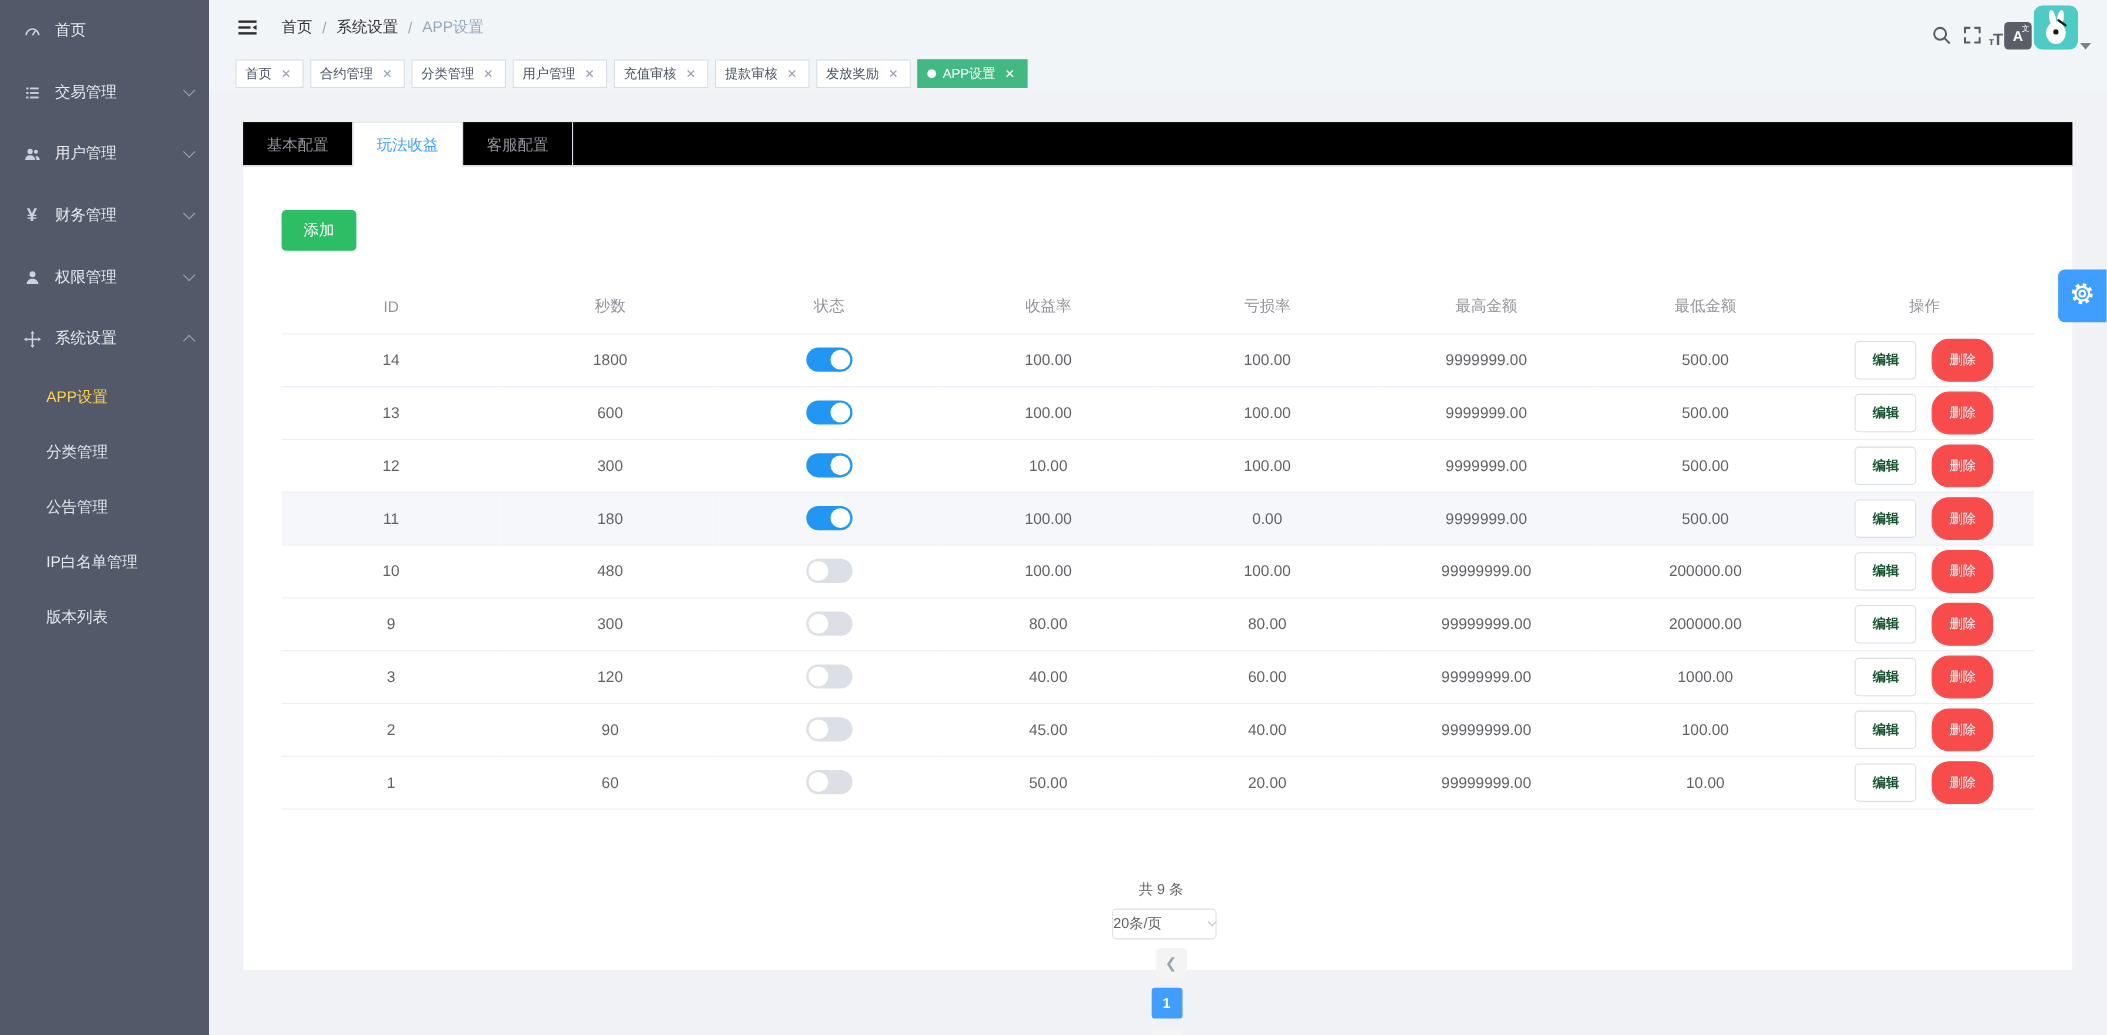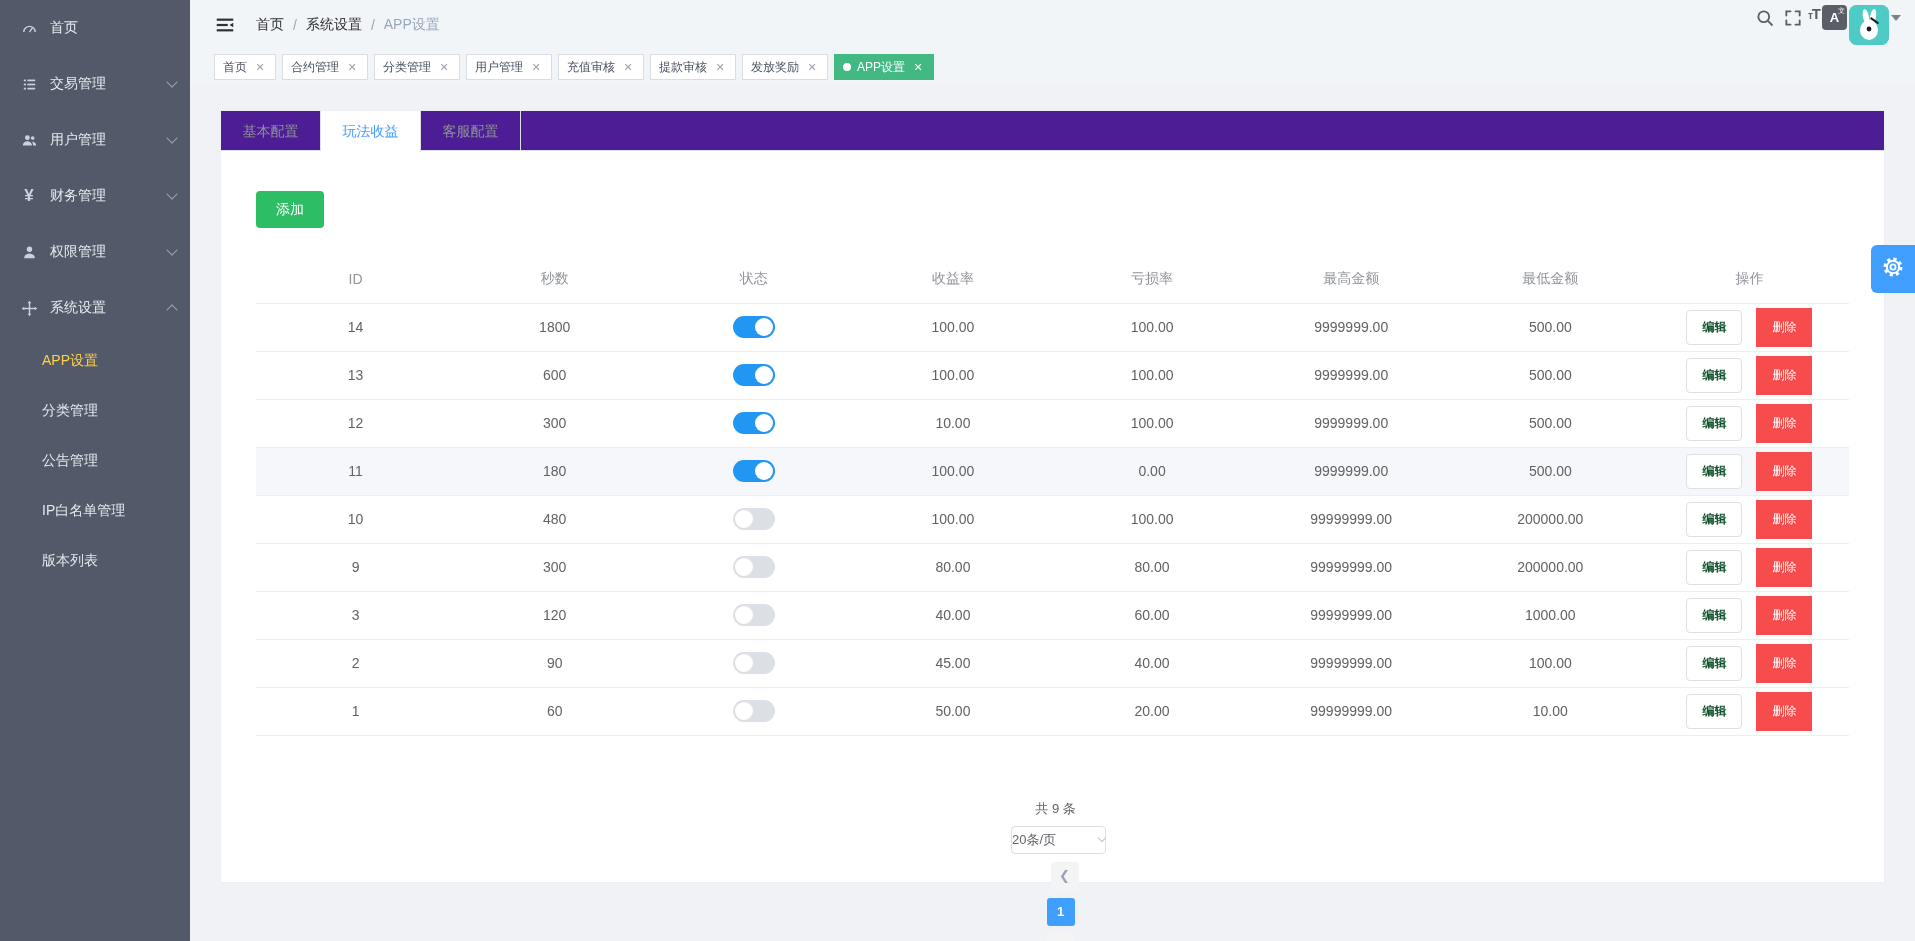--- a/index.html
+++ b/index.html
@@ -23,21 +23,21 @@
 
   
   .main { position:absolute; left:190px; top:0; right:0; height:941px; }
   .navbar { height:50px; display:flex; align-items:center; padding:0 8px 0 24px;
     background:#f2f5f8; }
   .hamburger { width:22px; height:22px; cursor:pointer; margin-right:20px; color:#303133; }
   .crumb { font-size:14px; display:flex; align-items:center; gap:9px; }
   .crumb .c-link { color:#303133; cursor:pointer; }
   .crumb .c-sep { color:#97a8be; }
   .crumb .c-cur { color:#97a8be; }
-  .nav-right { margin-left:auto; display:flex; align-items:flex-start; gap:2px; padding-right:6px; }
+  .nav-right { margin-left:auto; display:flex; align-items:flex-end; gap:2px; padding-right:6px; }
   .nav-ic { width:26px; height:26px; display:flex; align-items:center; justify-content:center;
     color:#5a5e66; cursor:pointer; }
   .fontsz { font-weight:bold; color:#5a5e66; font-size:15px; cursor:pointer; letter-spacing:-1px; }
   .fontsz .small-t { font-size:10px; }
   .lang { width:25px; height:25px; background:#5a5e66; color:#fff; border-radius:4px;
     display:flex; align-items:center; justify-content:center; font-weight:bold; font-size:13px;
     position:relative; cursor:pointer; }
   .lang .zh { position:absolute; top:1px; right:2px; font-size:7px; font-weight:normal; }
   .avatar { width:40px; height:40px; border-radius:8px; background:#4ecbc5; cursor:pointer;
     display:flex; align-items:center; justify-content:center; overflow:hidden; }
@@ -50,21 +50,21 @@
     border:1px solid #d8dce5; color:#495060; font-size:12px; padding:0 8px; cursor:pointer; }
   .tag .tag-x { margin-left:6px; color:#9aa3b2; font-size:11px; width:14px; height:14px;
     display:inline-flex; align-items:center; justify-content:center; border-radius:50%; }
   .tag.active { background:#42b983; border-color:#42b983; color:#fff; }
   .tag.active .tag-x { color:#fff; }
   .tag.active .dot { width:8px; height:8px; background:#fff; border-radius:50%; margin-right:6px; }
 
   
   .card { position:absolute; left:30px; right:30px; top:110px; bottom:58px; background:#fff;
     border:1px solid #ebeef5; }
-  .tabstrip { height:40px; background:#4c1d95; border-bottom:1px solid #dcdfe6; display:flex; }
+  .tabstrip { height:40px; background:#000000; border-bottom:1px solid #dcdfe6; display:flex; }
   .tab { width:100px; line-height:40px; text-align:center; font-size:14px; color:#909399;
     cursor:pointer; border-right:1px solid #dcdfe6; }
   .tab.active { background:#fff; color:#409eff; height:41px; margin-bottom:-1px; }
   .card-body { padding:40px 35px 0 35px; }
 
   .btn-add { background:#2dbd64; color:#fff; border:none; border-radius:4px;
     font-size:14px; padding:0 20px; height:37px; cursor:pointer;
     font-family:"Liberation Sans","DejaVu Sans",sans-serif; }
 
   
@@ -78,21 +78,21 @@
   .switch { width:42px; height:22px; border-radius:11px; background:#dcdfe6; display:inline-block;
     position:relative; cursor:pointer; vertical-align:middle; }
   .switch .knob { position:absolute; top:2px; left:2px; width:18px; height:18px; background:#fff;
     border-radius:50%; }
   .switch.on { background:#2196f3; }
   .switch.on .knob { left:auto; right:2px; }
 
   .btn-edit { background:#fff; border:1px solid #dcdfe6; color:#14532d; border-radius:4px;
     font-size:12px; padding:8px 15px; cursor:pointer;
     font-family:"Liberation Sans","DejaVu Sans",sans-serif;font-weight:bold; }
-  .btn-del { background:#f84c4c; border:1px solid #f84c4c; color:#fff; border-radius:0;
+  .btn-del { background:#f84c4c; border:1px solid #f84c4c; color:#fff; border-radius:16px;
     font-size:12px; padding:10px 15px; margin-left:10px; cursor:pointer;
     font-family:"Liberation Sans","DejaVu Sans",sans-serif; }
 
   
   .pager { display:flex; align-items:center; margin-top:64px; margin-left:12px; font-size:13px;
     color:#606266; gap:8px;flex-direction:column; }
   .pg-total { margin-right:6px; }
   .pg-select { width:95px; height:28px; border:1px solid #dcdfe6; border-radius:4px; background:#fff;
     display:flex; align-items:center; justify-content:space-between; gap:10px; cursor:pointer; }
   .pg-select .sel-chev { width:6px; height:6px; border-right:1.4px solid #c0c4cc;

